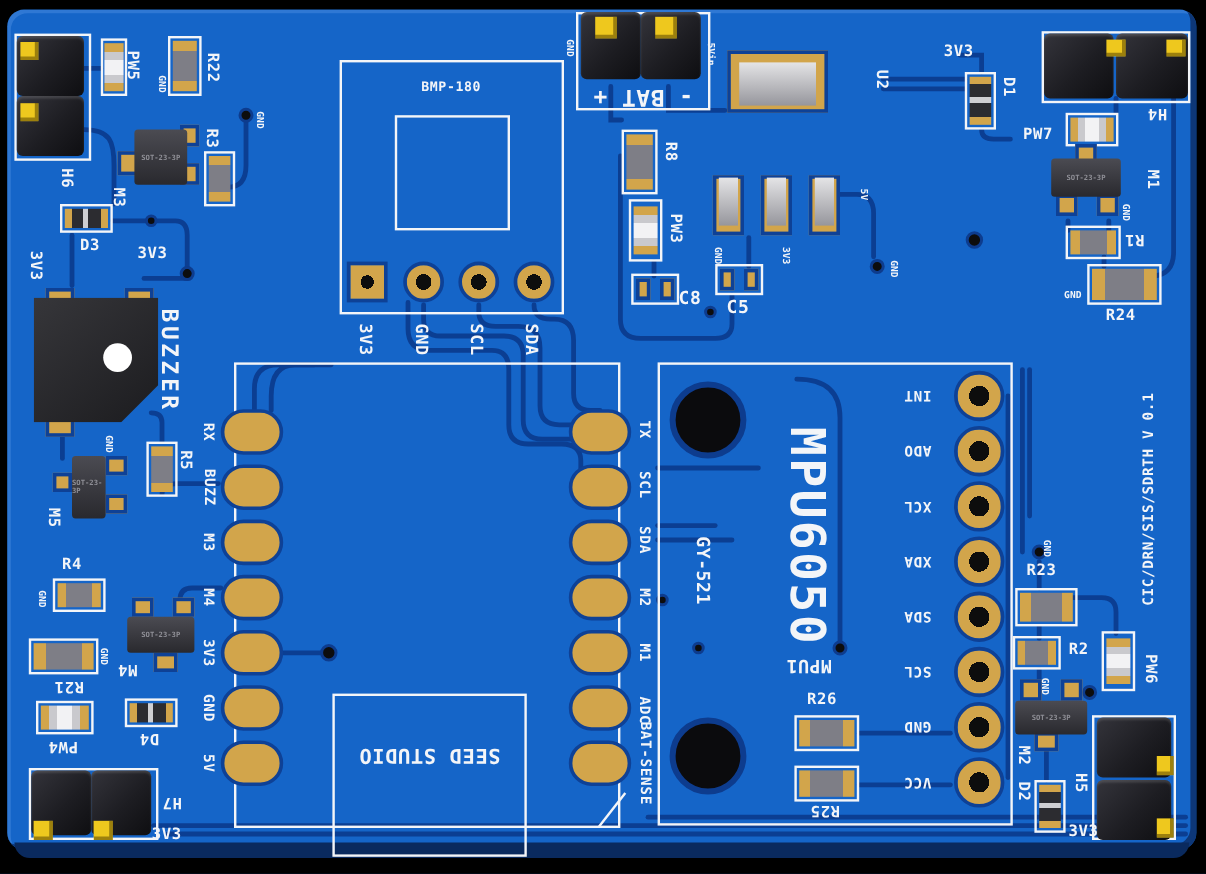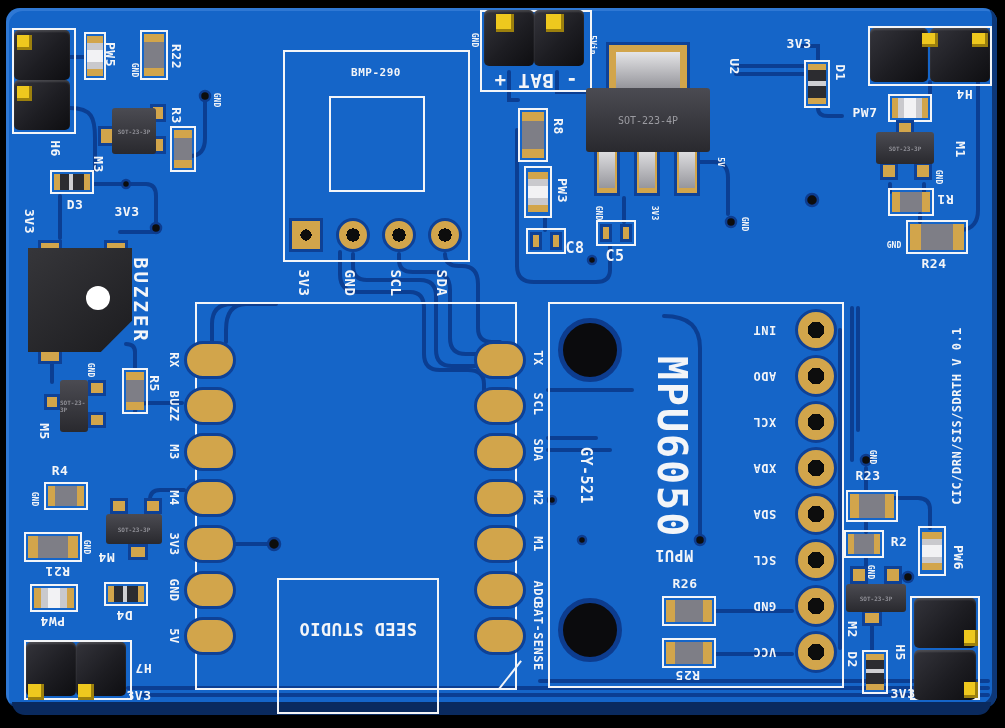--- a/index.html
+++ b/index.html
@@ -482,23 +482,20 @@
     </div>
   <div class="lbl vt tiny" style="left:468px;top:24px;width:12px;height:32px">
       <span>GND</span>
     </div>
   <div class="lbl vt tiny" style="left:586px;top:26px;width:12px;height:38px">
       <span>5Vin</span>
     </div>
 
   <div class="pad" style="left:606px;top:42px;width:84px;height:52px"></div>
   <div class="metal" style="left:616px;top:52px;width:64px;height:36px"></div>
-  <div class="bodyp" style="left:586px;top:88px;width:124px;height:64px;z-index:5">
-      <span style="font-size:10px">SOT-223-4P</span>
-    </div>
   <div class="pad" style="left:594px;top:146px;width:26px;height:50px"></div>
   <div class="pad" style="left:634px;top:146px;width:26px;height:50px"></div>
   <div class="pad" style="left:674px;top:146px;width:26px;height:50px"></div>
   <div class="metal" style="left:599px;top:148px;width:16px;height:40px"></div>
   <div class="metal" style="left:639px;top:148px;width:16px;height:40px"></div>
   <div class="metal" style="left:679px;top:148px;width:16px;height:40px"></div>
   <div class="lbl vt tiny" style="left:592px;top:200px;width:12px;height:26px">
       <span>GND</span>
     </div>
   <div class="lbl vt tiny" style="left:648px;top:200px;width:12px;height:26px">
@@ -526,21 +523,21 @@
     </div>
   <div class="silk" style="left:596px;top:220px;width:40px;height:26px"></div>
   <div class="pad" style="left:600px;top:224px;width:12px;height:18px"></div>
   <div class="pad" style="left:620px;top:224px;width:12px;height:18px"></div>
   <div class="lbl" style="left:600px;top:246px;width:30px;height:20px;font-size:15px">
       <span>C5</span>
     </div>
 
   <div class="silk" style="left:283px;top:50px;width:187px;height:212px"></div>
   <div class="lbl" style="left:338px;top:64px;width:76px;height:16px;font-size:11px">
-      <span>BMP-290</span>
+      <span>BMP-180</span>
     </div>
   <div class="silk" style="left:329px;top:96px;width:96px;height:96px"></div>
   <div class="sqp" style="left:289px;top:218px;width:34px;height:34px"></div>
   <div class="pth" style="left:336px;top:218px;width:34px;height:34px"></div>
   <div class="pth" style="left:382px;top:218px;width:34px;height:34px"></div>
   <div class="pth" style="left:428px;top:218px;width:34px;height:34px"></div>
   <div class="lbl vt" style="left:296px;top:262px;width:16px;height:42px;font-size:14px">
       <span>3V3</span>
     </div>
   <div class="lbl vt" style="left:342px;top:262px;width:16px;height:42px;font-size:14px">

